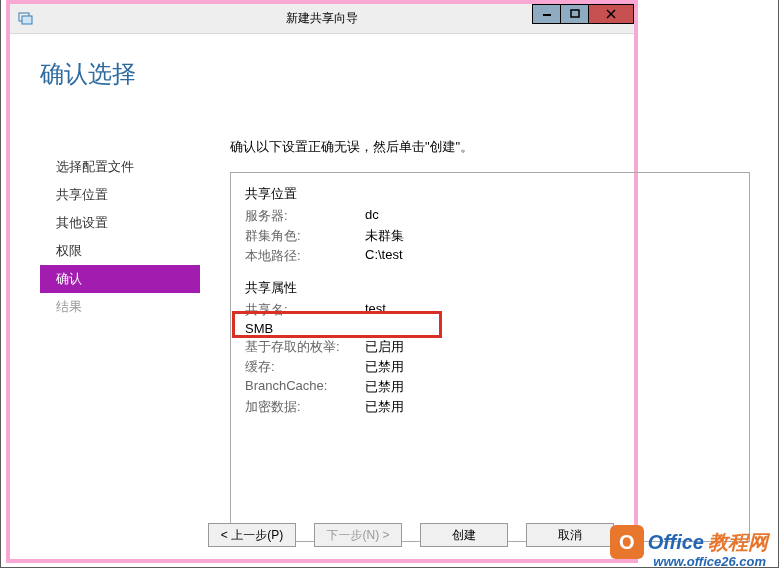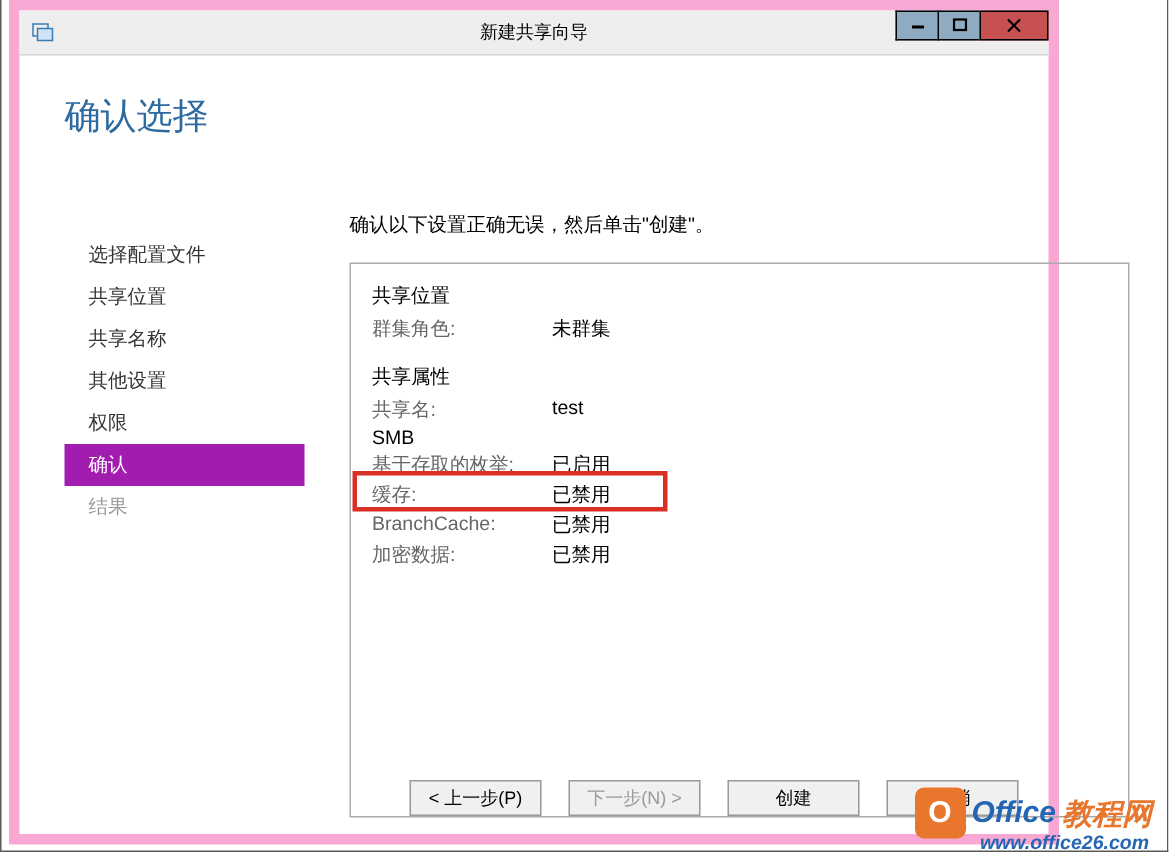--- a/index.html
+++ b/index.html
@@ -1,18 +1,18 @@
 <!DOCTYPE html>
 <html><head>
   <meta charset="utf-8">
   <style>
     * { margin: 0; padding: 0; box-sizing: border-box; }
     body { font-family: "Microsoft YaHei", "Segoe UI", sans-serif; background: #fff; width: 779px; height: 568px; overflow: hidden; position: relative; }
     .outer-border { width: 779px; height: 568px; border: 1px solid #5a5a5a; border-top: none; position: relative; background: #fff; }
-    .window { position: absolute; top: 0; left: 5px; width: 700px; height: 563px; border: 7px solid #f9a8d4; background: #fff; }
+    .window { position: absolute; top: 0; left: 5px; width: 632px; height: 563px; border: 4px solid #f9a8d4; background: #fff; }
     .titlebar { height: 30px; background: #eeeeee; border-bottom: 1px solid #d8d8d8; display: flex; align-items: center; position: relative; }
     .title-icon { width: 16px; height: 14px; margin-left: 8px; }
     .title-text { position: absolute; left: 50%; transform: translateX(-50%); font-size: 12px; color: #000; }
     .window-controls { position: absolute; right: 0; top: 0; display: flex; height: 22px; }
     .win-btn { width: 28px; height: 20px; border: 1px solid #000; display: flex; align-items: center; justify-content: center; font-size: 11px; font-family: Arial; }
     .win-min { background: #8eabc2; border-right: none; }
     .win-max { background: #8eabc2; border-right: none; }
     .win-close { background: #c75050; width: 46px; }
     .content { padding: 24px 0 0 0; height: calc(100% - 30px); position: relative; }
     .page-title { font-size: 24px; color: #2c6aa0; font-weight: normal; padding-left: 30px; margin-bottom: 28px; }
@@ -70,34 +70,41 @@
         </div>
       </div>
     </div>
 
     <div class="content">
       <h1 class="page-title">确认选择</h1>
 
       <div class="nav">
         <div class="nav-item">选择配置文件</div>
         <div class="nav-item">共享位置</div>
-        <div class="nav-item">共享名称</div>
         <div class="nav-item">其他设置</div>
         <div class="nav-item">权限</div>
         <div class="nav-item active">确认</div>
         <div class="nav-item disabled">结果</div>
       </div>
 
       <div class="main">
         <div class="instruction">确认以下设置正确无误，然后单击"创建"。</div>
         <div class="detail-box">
           <div class="section-title">共享位置</div>
           <div class="row">
+            <span class="row-label">服务器:</span>
+            <span class="row-value">dc</span>
+          </div>
+          <div class="row">
             <span class="row-label">群集角色:</span>
             <span class="row-value">未群集</span>
+          </div>
+          <div class="row">
+            <span class="row-label">本地路径:</span>
+            <span class="row-value">C:\test</span>
           </div>
           <div class="section-gap"></div>
           <div class="section-title">共享属性</div>
           <div class="row">
             <span class="row-label">共享名:</span>
             <span class="row-value">test</span>
           </div>
           <div class="row">
             <span class="row-value">SMB</span>
           </div>

